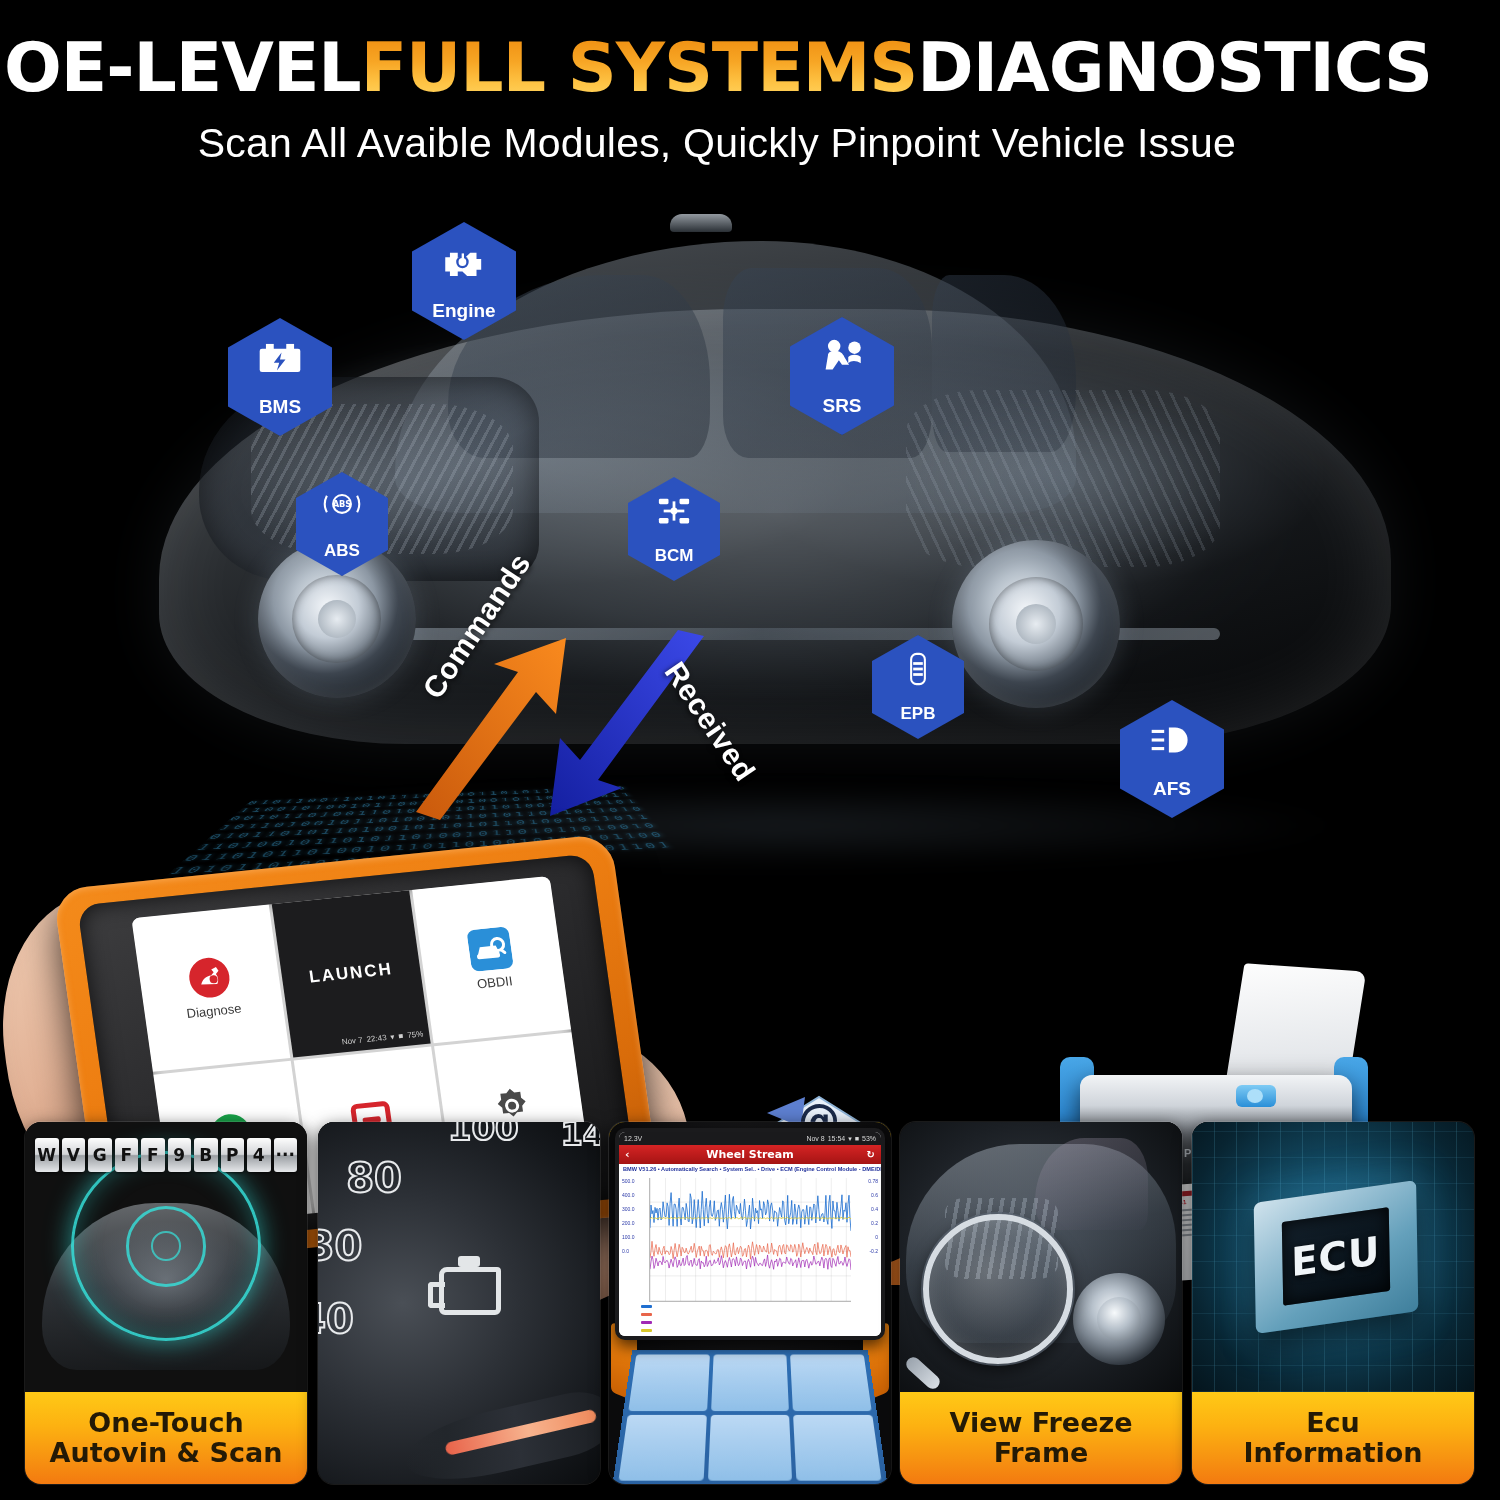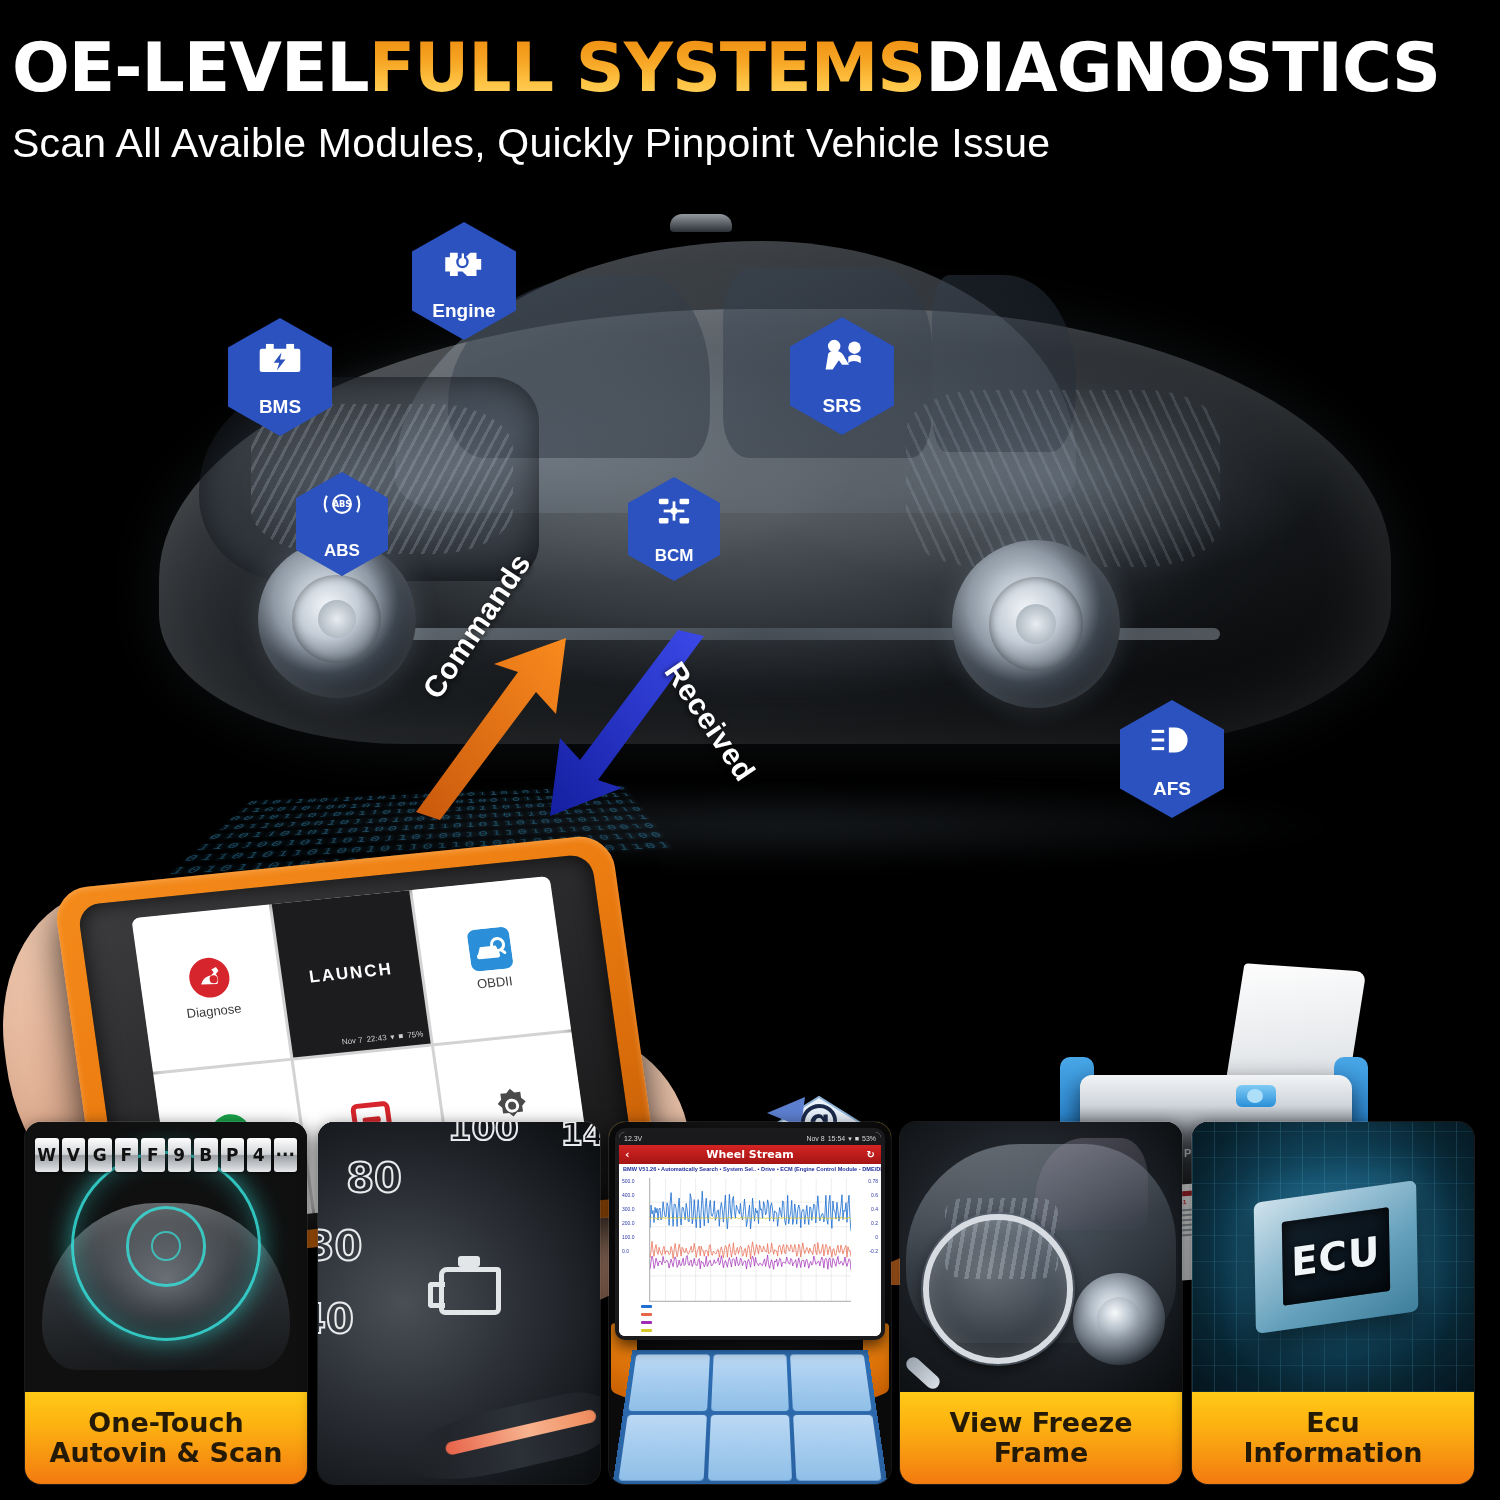--- a/index.html
+++ b/index.html
@@ -4,21 +4,21 @@
 <style>
   * { box-sizing: border-box; margin: 0; padding: 0; }
   html, body { background: #000; }
   body {
     width: 1500px; height: 1500px;
     font-family: "Liberation Sans", sans-serif;
     color: #fff; overflow: hidden; position: relative;
   }
 
   
-  .header { position: absolute; top: 0; left: 12px; width: 1232px; height: 190px; text-align: left; }
+  .header { position: absolute; top: 0; left: 4px; width: 1232px; height: 190px; text-align: right; }
   .headline {
     margin-top: 34px;
     font-size: 68px; font-weight: 800; letter-spacing: -1px;
     white-space: nowrap; line-height: 1;
     font-family: "DejaVu Sans", sans-serif;
   }
   .headline span { display: inline-block; }
   .hl-white { color: #fff; text-shadow: 0 2px 5px rgba(0,0,0,.9); }
   .hl-orange {
     background: linear-gradient(180deg, #F59A18 0%, #F9A623 38%, #FFC košer 60%, #FFD463 100%);
@@ -557,20 +557,31 @@
           <rect x="40" y="34" width="14" height="8" rx="2"></rect>
           <rect x="30" y="10" width="4" height="28"></rect>
           <rect x="17" y="22" width="30" height="4"></rect>
           <circle cx="32" cy="24" r="5"></circle>
         </svg>
     </span>
     <span class="hex-label">BCM</span>
   </div>
 
 
+  <div class="hex sm" style="left:872px; top:460px;">
+    <span class="hex-ico">
+      <svg viewBox="0 0 64 48">
+          <rect x="22" y="2" width="20" height="44" rx="8" fill="none" stroke="#fff" stroke-width="3"></rect>
+          <rect x="25" y="14" width="14" height="4"></rect>
+          <rect x="25" y="22" width="14" height="4"></rect>
+          <rect x="25" y="30" width="14" height="4"></rect>
+        </svg>
+    </span>
+    <span class="hex-label">EPB</span>
+  </div>
 
   <div class="hex" style="left:1120px; top:525px;text-align:right;">
     <span class="hex-ico">
       <svg viewBox="0 0 64 48">
           <path d="M28 8h8c9 0 16 7 16 16s-7 16-16 16h-8z"></path>
           <rect x="6" y="11" width="16" height="4"></rect>
           <rect x="6" y="22" width="16" height="4"></rect>
           <rect x="6" y="33" width="16" height="4"></rect>
         </svg>
     </span>

